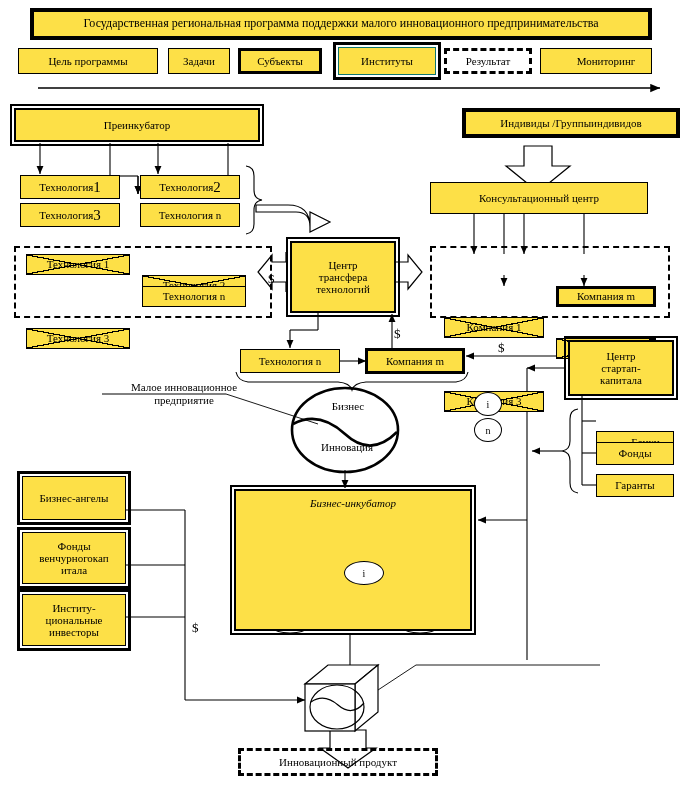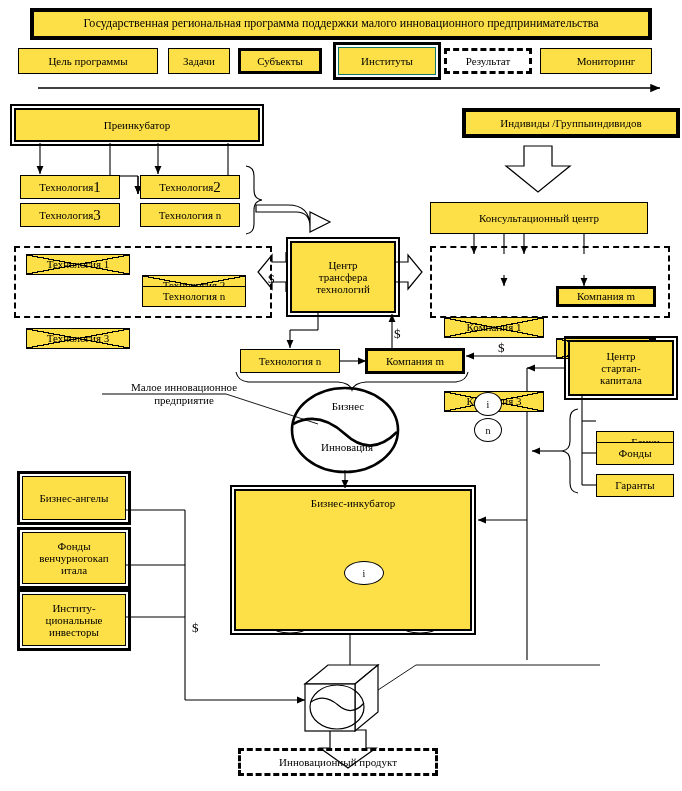--- a/index.html
+++ b/index.html
@@ -208,21 +208,21 @@
   <div class="box" style="left:290px;top:241px;width:106px;height:72px;border:2px solid #000;outline:2px solid #000;outline-offset:2px;flex-direction:column;">
     <span>Центр</span>
     <span>трансфера</span>
     <span>технологий</span>
   </div>
 
   <div class="box thick" style="left:430px;top:108px;width:218px;height:30px;border-width:4px;margin-left:32px;">
     <span>Индивиды /Группыиндивидов</span>
   </div>
 
-  <div class="box thin" style="left:430px;top:182px;width:218px;height:32px;margin-top:20px;">
+  <div class="box thin" style="left:430px;top:182px;width:218px;height:32px;">
     <span>Консультационный центр</span>
   </div>
 
   <div class="box dash" style="left:430px;top:246px;width:240px;height:72px;"></div>
   <div class="box thin crossed" style="left:444px;top:254px;width:100px;height:21px;">
     <span>Компания 1</span>
   </div>
   <div class="box thin crossed" style="left:556px;top:254px;width:100px;height:21px;">
     <span>Компания 2</span>
   </div>
@@ -268,21 +268,21 @@
     <span>Инновация</span>
   </div>
 
   <div class="circlelbl" style="left:474px;top:392px;width:26px;height:22px;">
     <span>i</span>
   </div>
   <div class="circlelbl" style="left:474px;top:418px;width:26px;height:22px;">
     <span>n</span>
   </div>
 
-  <div class="box" style="left:234px;top:489px;width:238px;height:142px;border:2px solid #000;outline:2px solid #000;outline-offset:2px;align-items:flex-start;justify-content:center;">
+  <div class="box" style="left:234px;top:489px;width:238px;height:142px;border:2px solid #000;outline:2px solid #000;outline-offset:2px;align-items:flex-start;justify-content:center;font-style:italic;">
     <span style="margin-top:6px;">Бизнес-инкубатор</span>
   </div>
   <div class="circlelbl" style="left:344px;top:561px;width:38px;height:22px;">
     <span>i</span>
   </div>
 
   <div class="box" style="left:22px;top:476px;width:104px;height:44px;border:1px solid #000;outline:3px solid #000;outline-offset:2px;flex-direction:column;">
     <span>Бизнес-ангелы</span>
   </div>
   <div class="box" style="left:22px;top:532px;width:104px;height:52px;border:1px solid #000;outline:3px solid #000;outline-offset:2px;flex-direction:column;">

